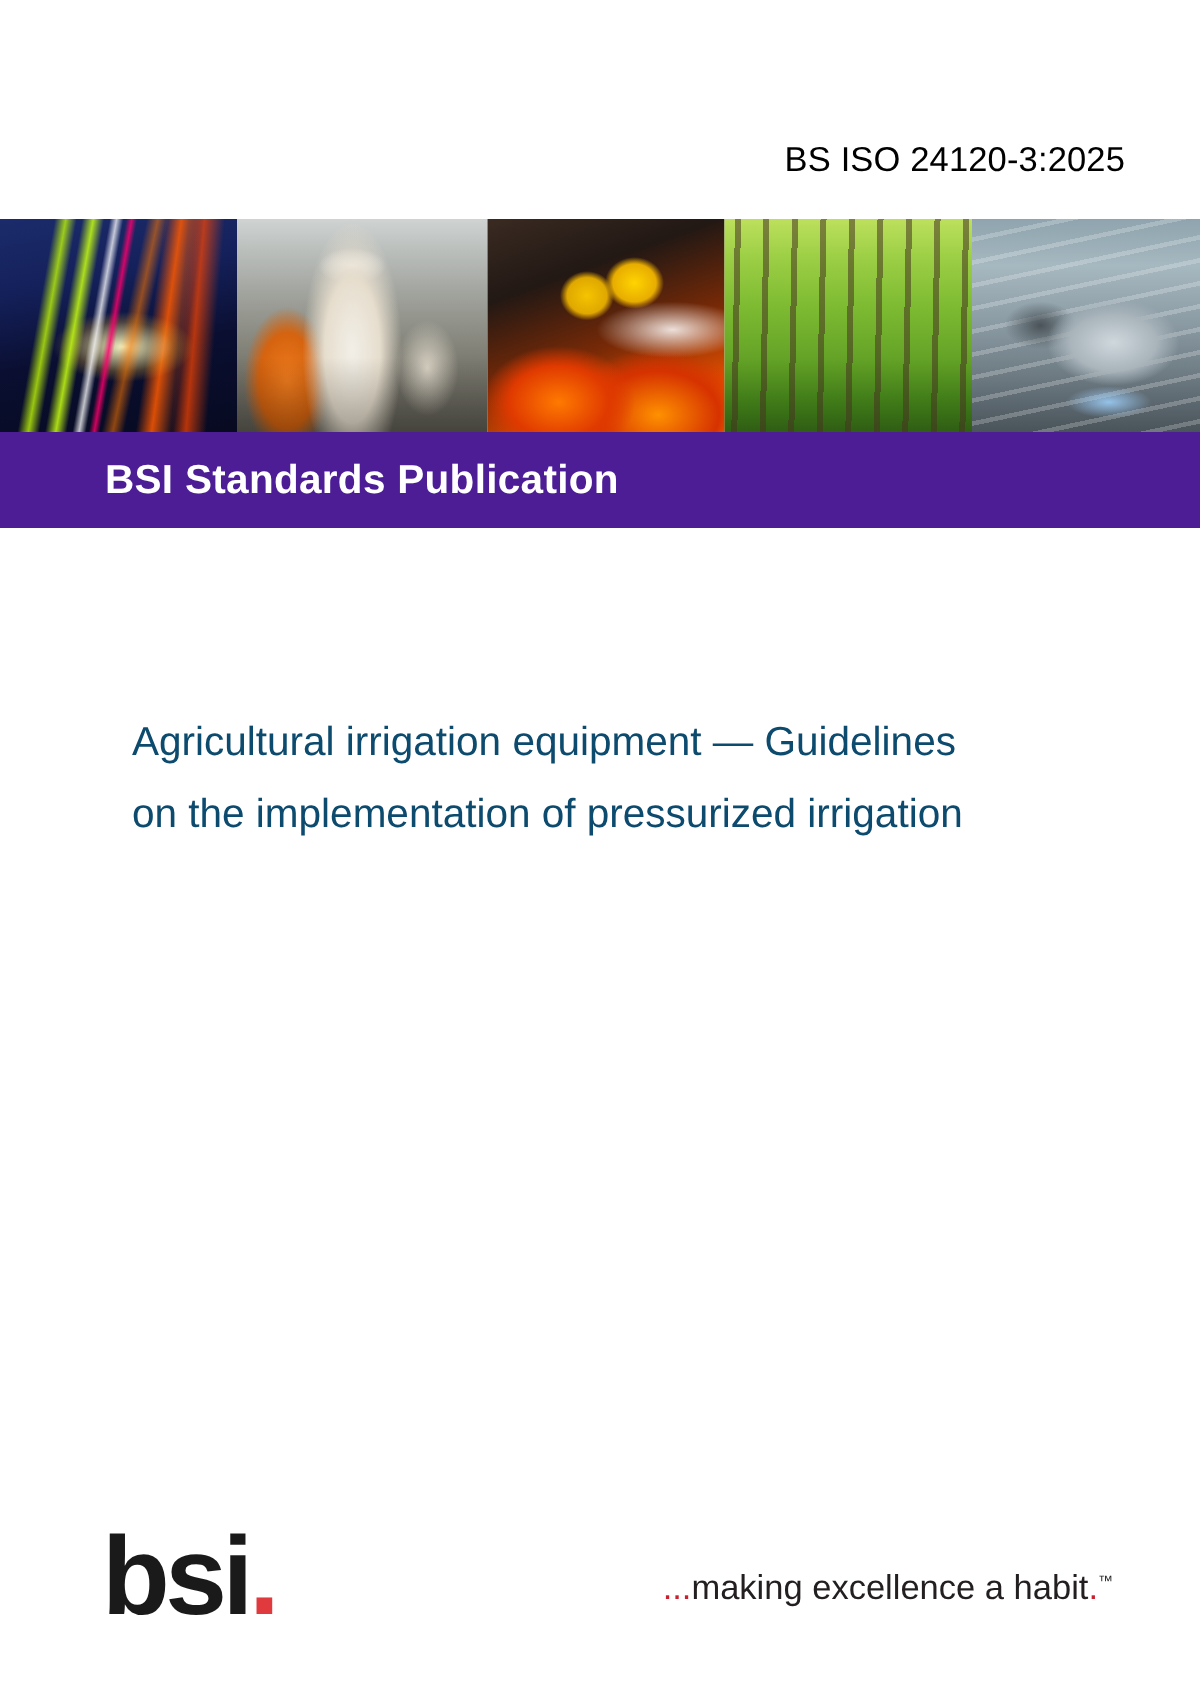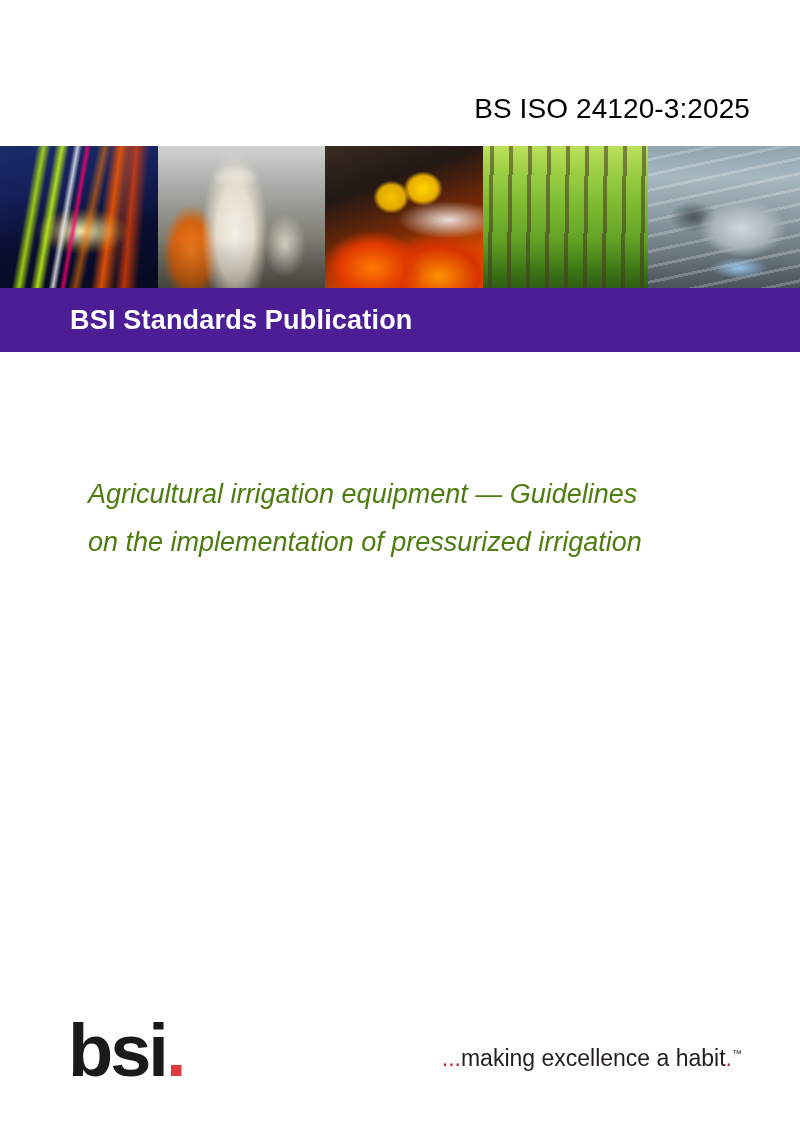--- a/index.html
+++ b/index.html
@@ -19,21 +19,21 @@
     height: 1132px;
     background: #ffffff;
     overflow: hidden;
   }
 
   
   .doc-ref {
     position: absolute;
     top: 93px;
     right: 50px;
-    font-size: 28px;
+    font-size: 23px;
     letter-spacing: 0.1px;
     color: #000000;
     white-space: nowrap;
   }
 
   
   .montage {
     position: absolute;
     left: 0;
     top: 146px;
@@ -132,23 +132,22 @@
   
   .title-block {
     position: absolute;
     left: 88px;
     top: 470px;
     width: 690px;
   }
   .title-line {
     font-size: 27px;
     line-height: 48px;
-    color: #4d7c0f;
-    white-space: nowrap;
-    font-style: italic;
+    color: #0c4a6e;
+    white-space: nowrap;
   }
 
   
   .footer {
     position: absolute;
     left: 0;
     bottom: 0;
     width: 780px;
     height: 150px;
   }

